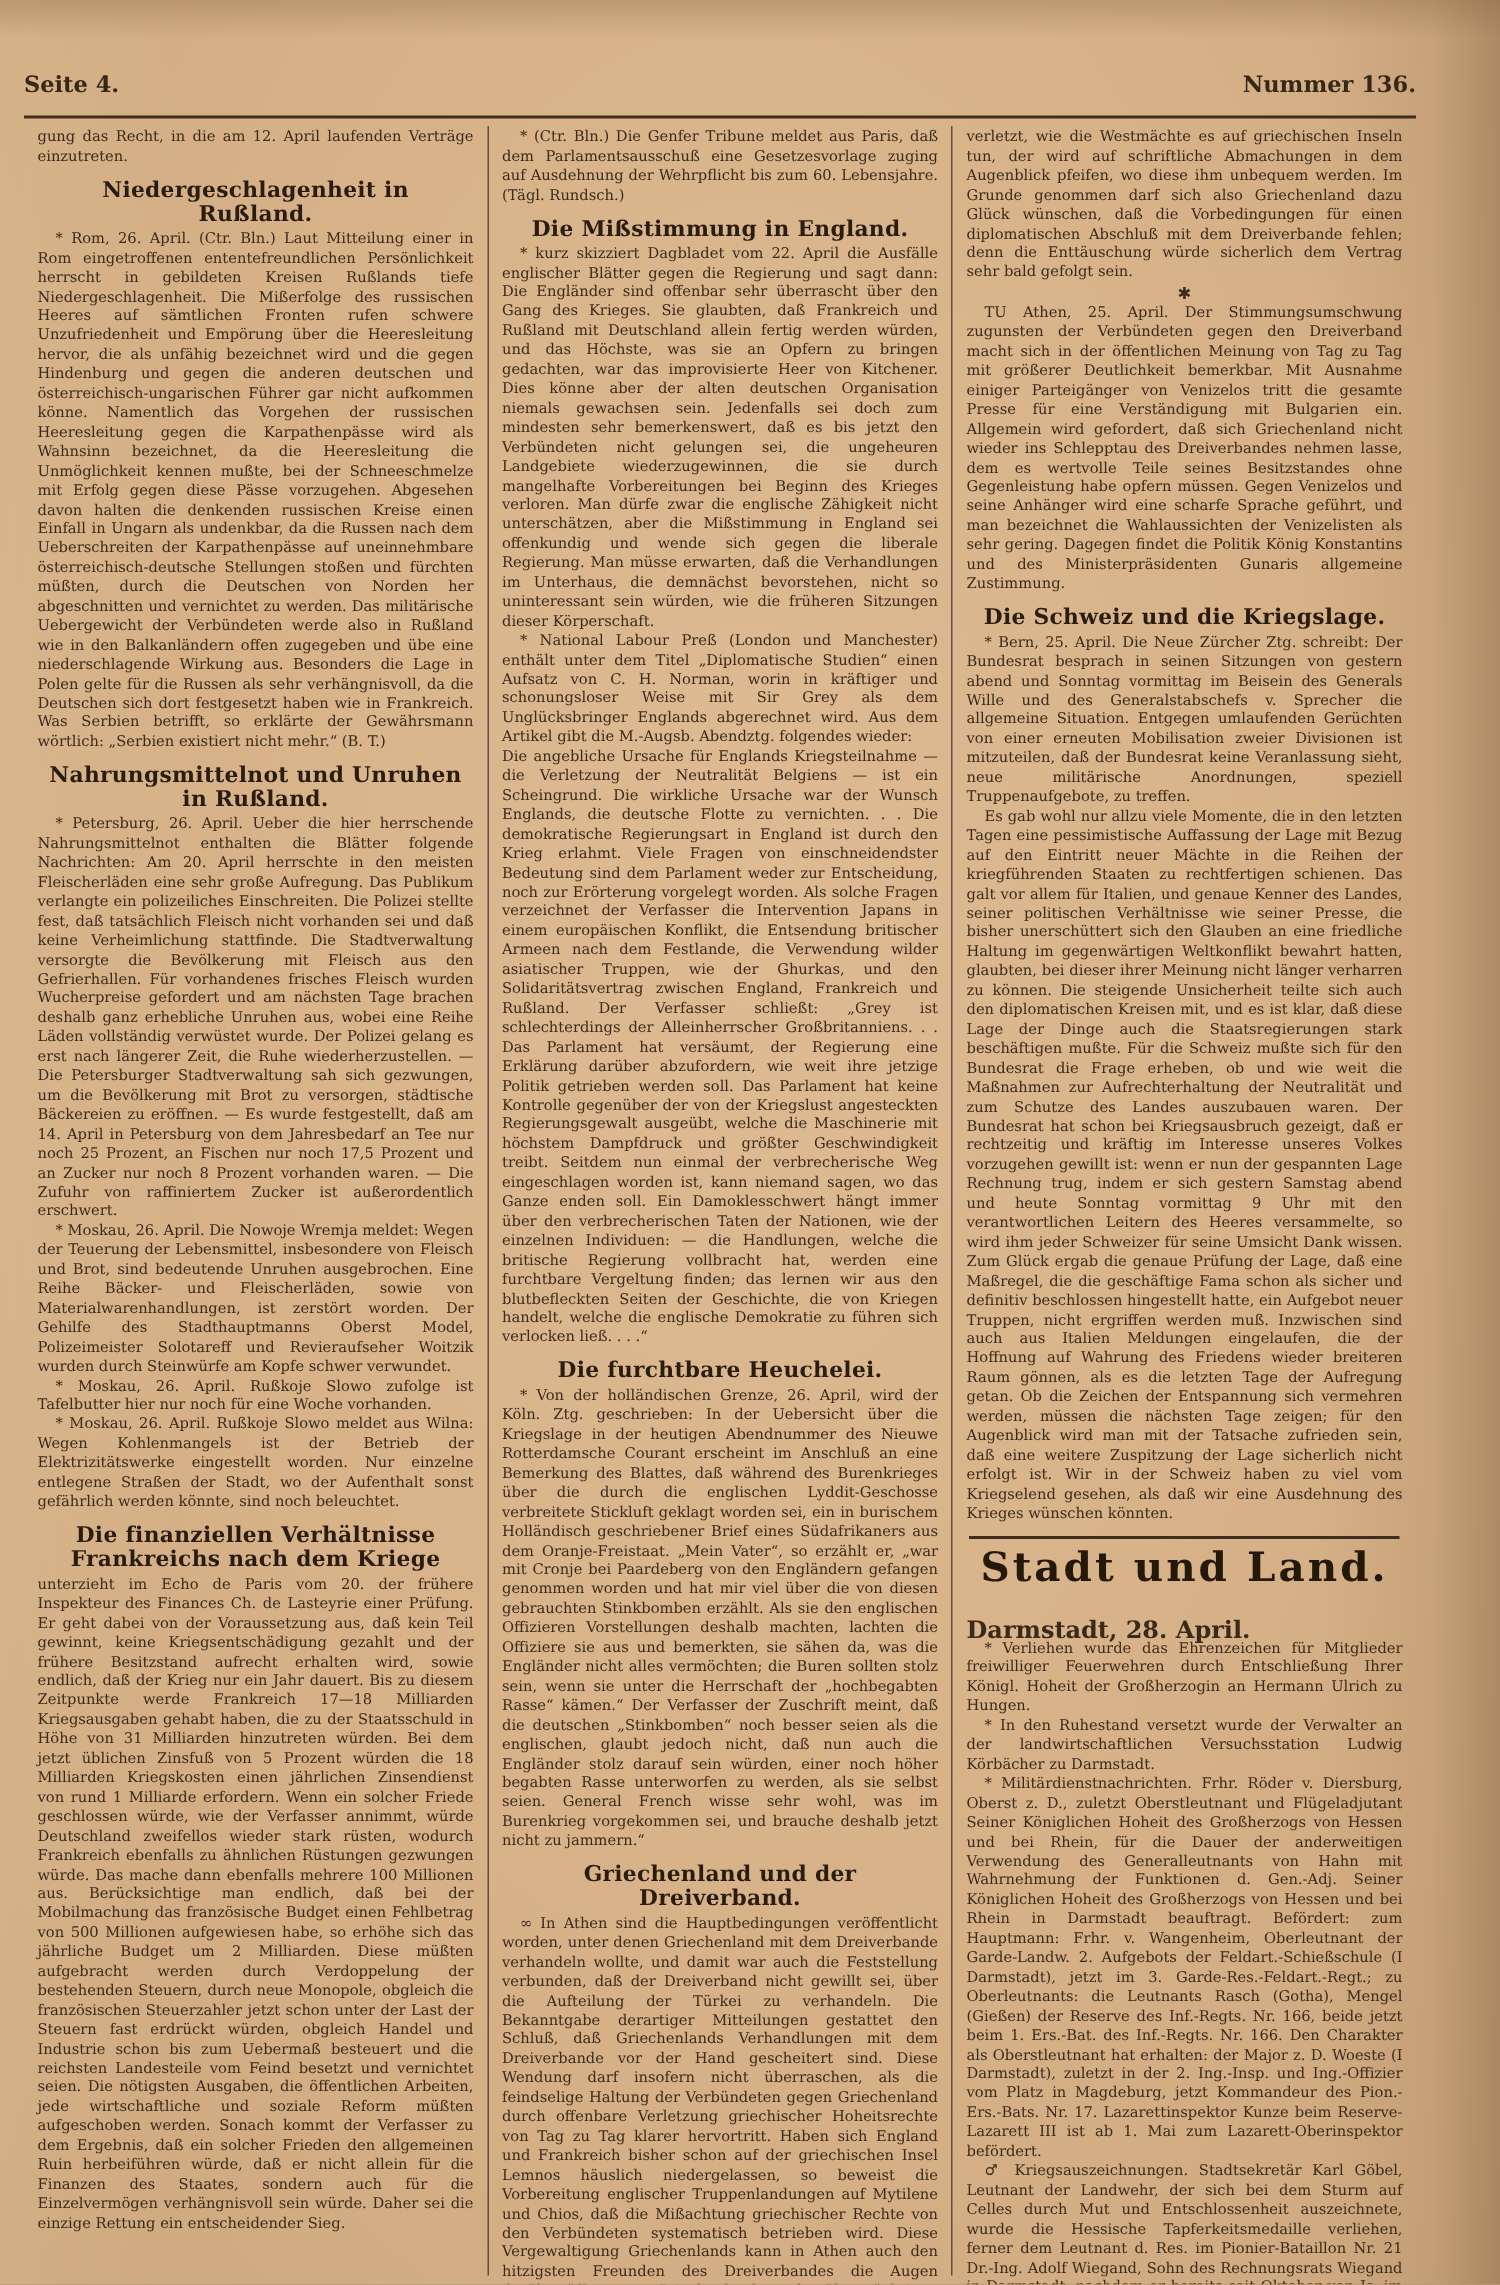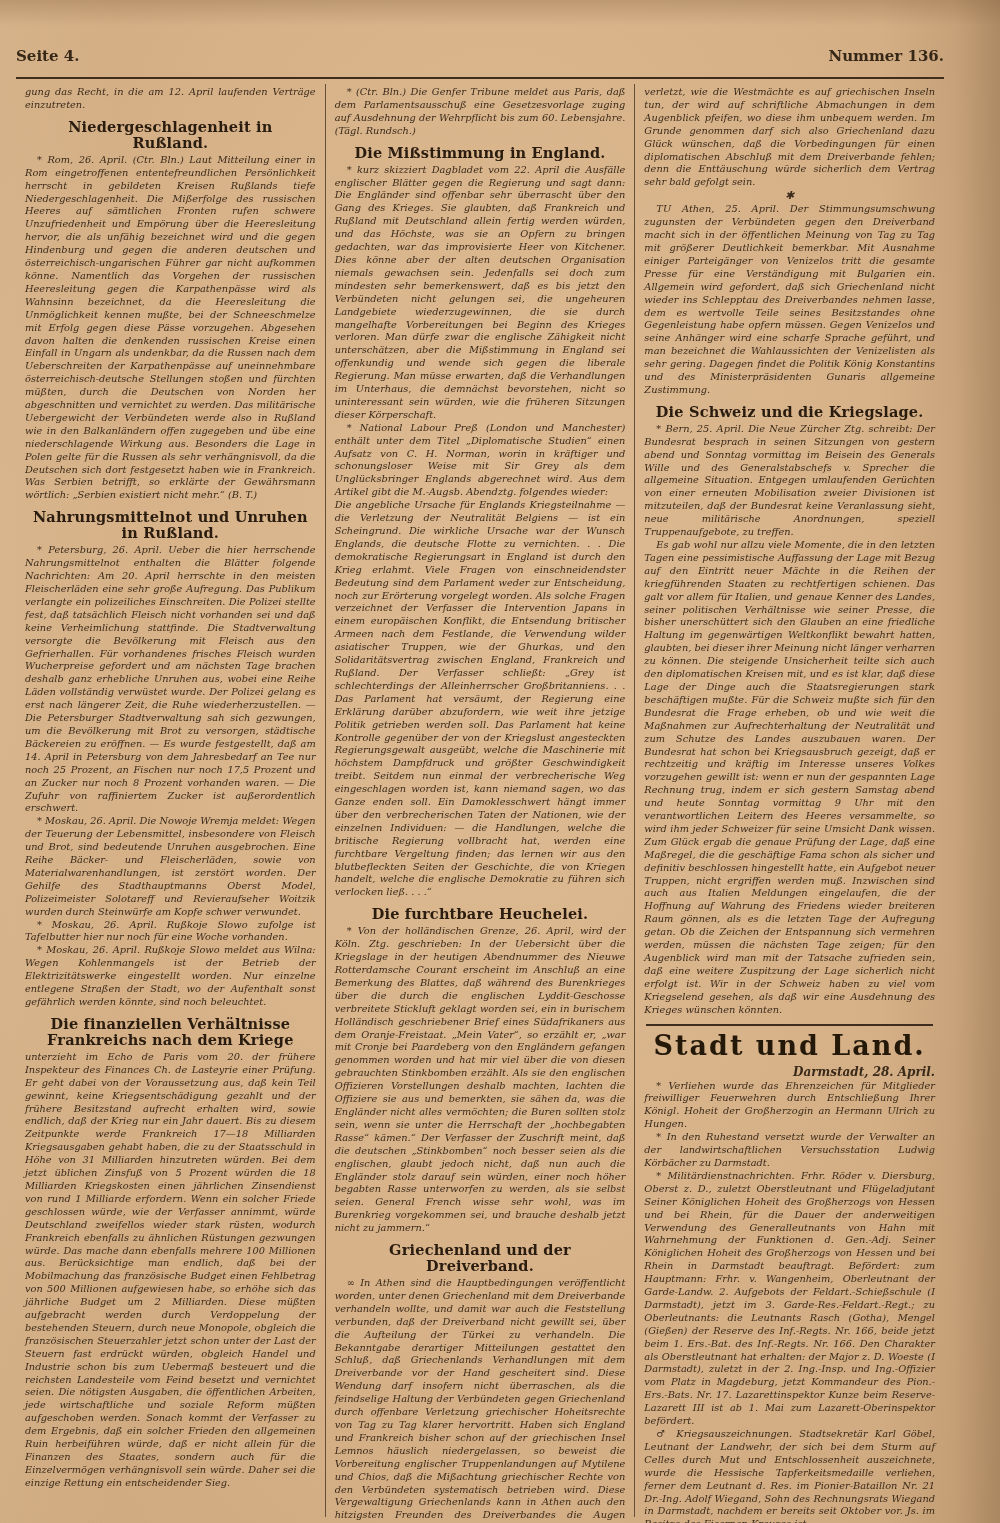--- a/index.html
+++ b/index.html
@@ -25,34 +25,34 @@
   .cols{
     position:absolute;left:16px;right:56px;top:84px;bottom:6px;
     display:flex;align-items:stretch;
   }
   .col{
     flex:1 1 0;padding:2px 9px 0 9px;min-width:0;
     font-size:9.8px;line-height:12.9px;text-align:justify;
     color:#3a2a1a;
   }
   .col.c1, .col.c2{border-right:1px solid rgba(63,45,30,.75);}
-  .col p{margin:0;text-indent:12px;font-style:italic;}
+  .col p{margin:0;text-indent:12px;}
   .col p.noindent{text-indent:0;}
   .col h2{
     margin:7px 4px 3px 4px;text-align:center;font-size:14.5px;line-height:16px;
     font-weight:bold;color:#2a1c0f;letter-spacing:.2px;
   }
   .sepstar{text-align:center;font-size:11px;line-height:14px;margin:2px 0;text-indent:0 !important;}
   .colrule{border:0;border-top:2.5px solid #3f2d1e;margin:7px 2px 5px 2px;}
   .sectiontitle{
-    margin:2px 0 4px 0;text-align:center;font-size:27px;line-height:30px;
+    margin:2px 0 18px 0;text-align:center;font-size:27px;line-height:30px;
     font-weight:bold;letter-spacing:2px;color:#241808;
   }
   .dateline{
-    text-align:right;font-weight:bold;font-size:12px;line-height:15px;
+    font-weight:bold;font-size:16px;line-height:15px;
     margin:0 38px 3px 0;text-indent:0 !important;
   }
 </style>
 </head>
 <body>
 
 <div class="page">
 
   <div class="pageheader">
     <span class="ph-left">Seite 4.</span>

